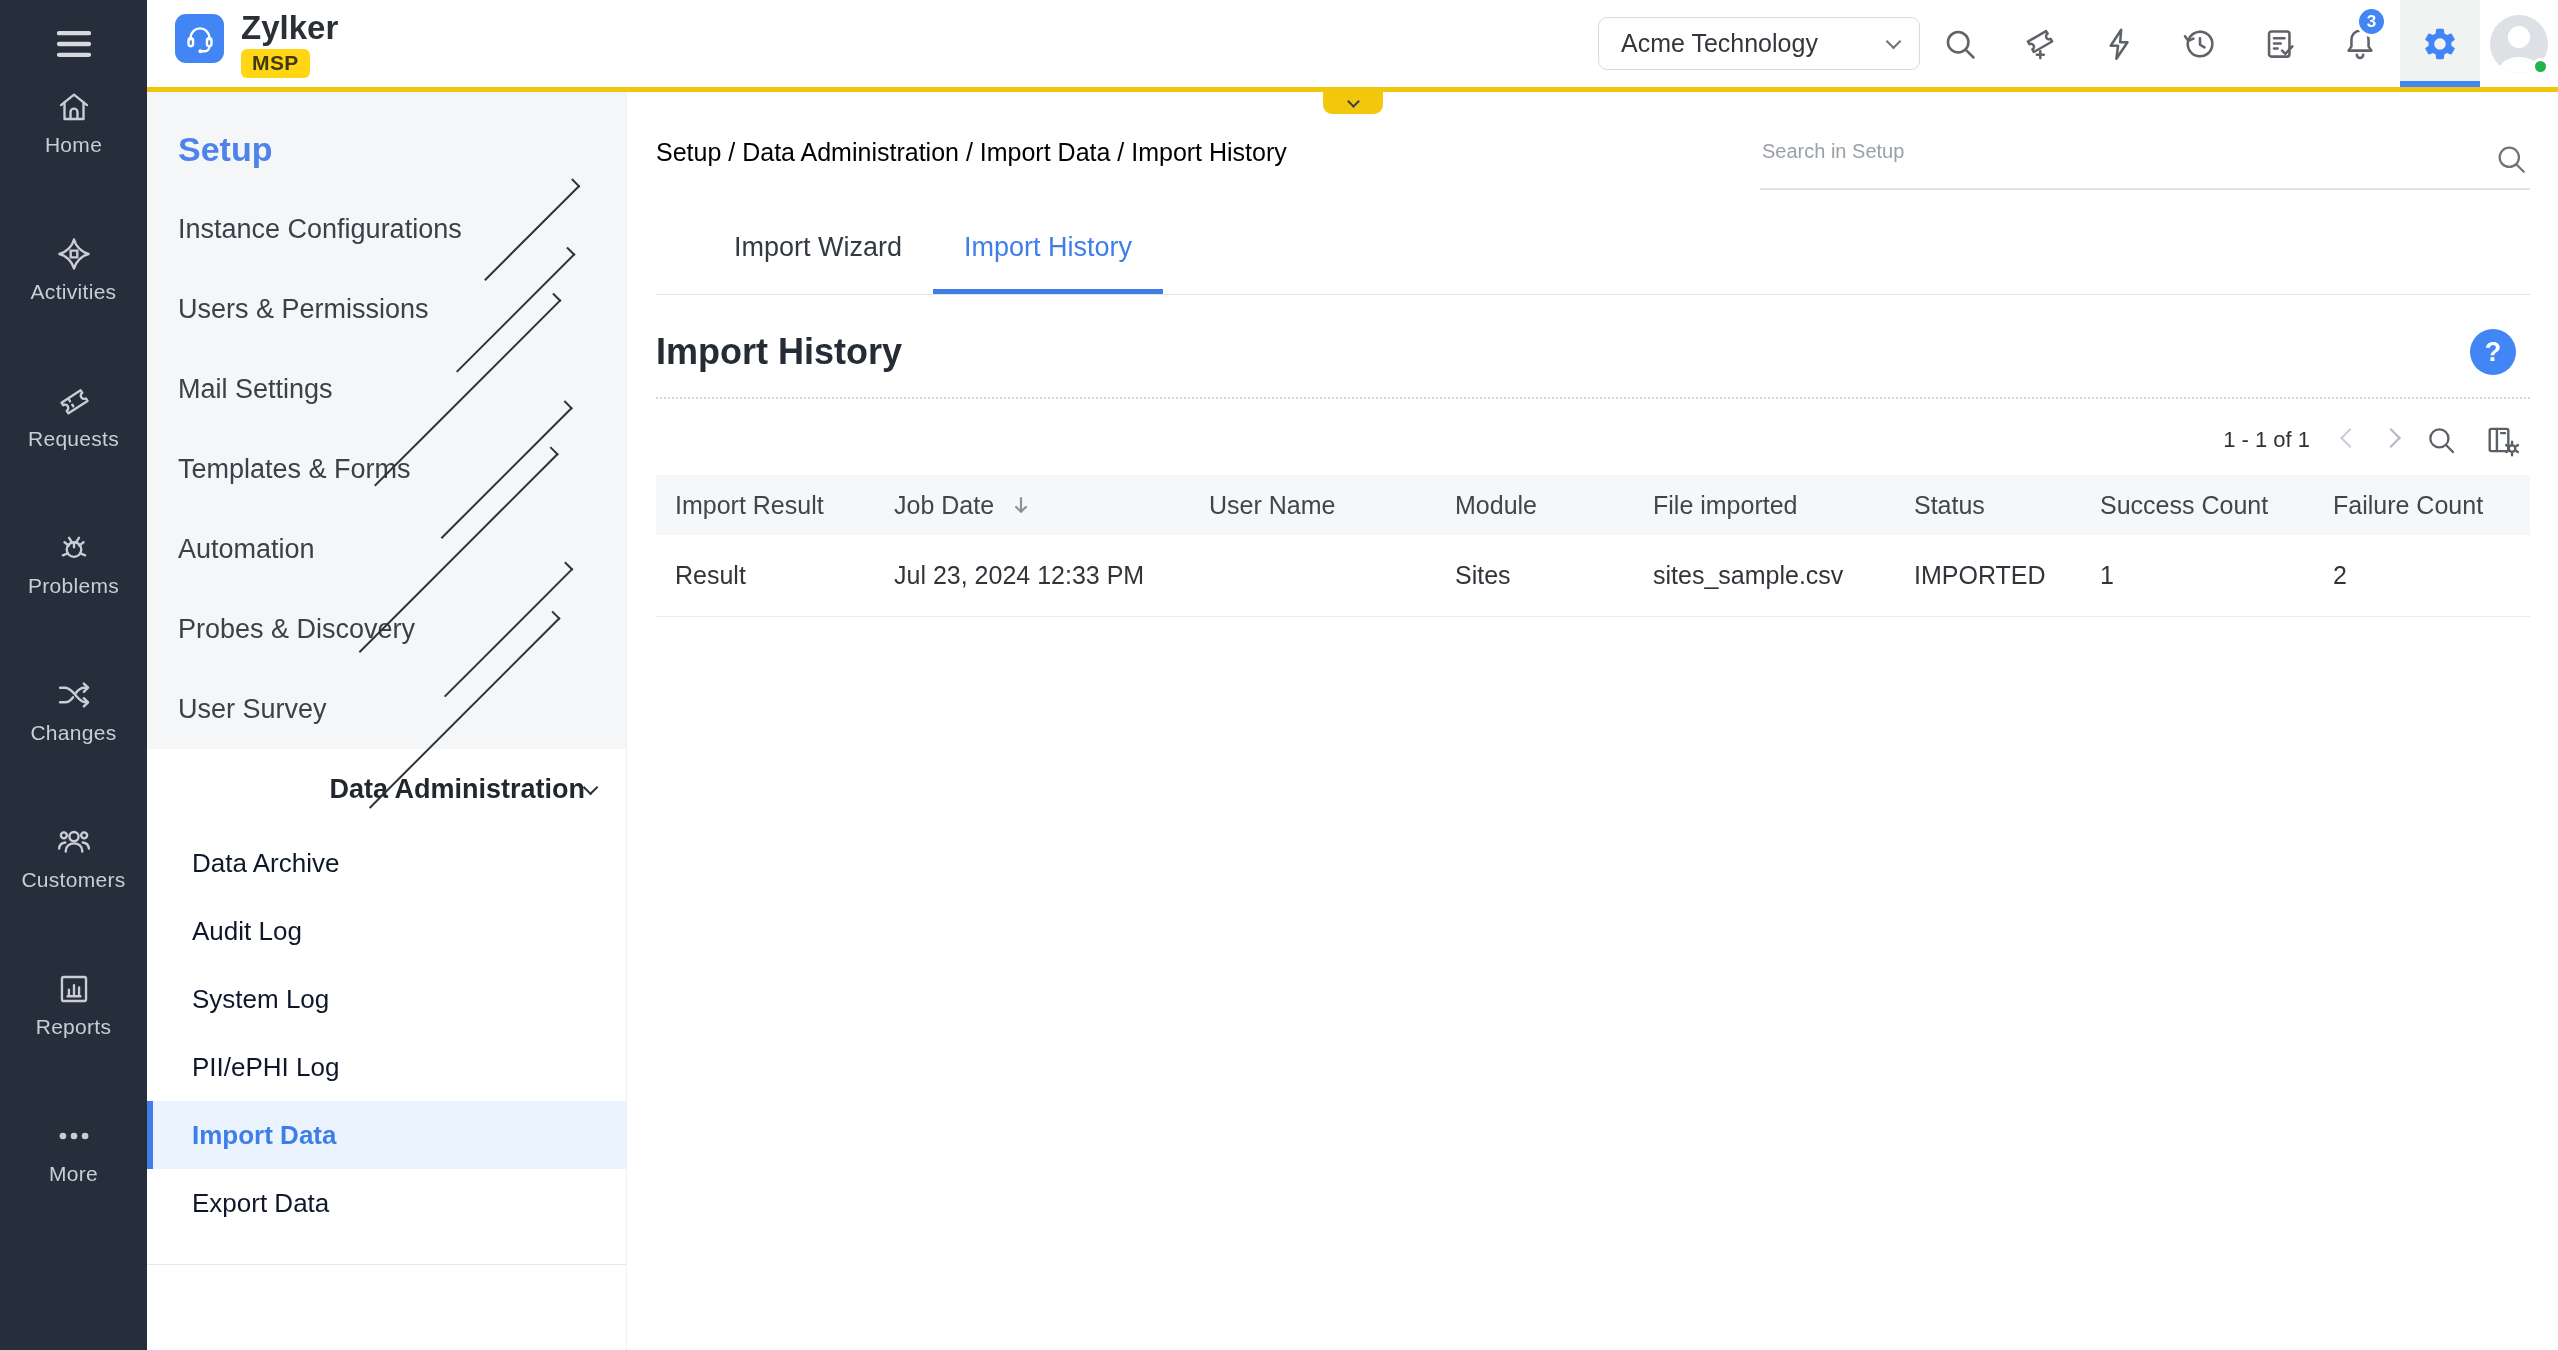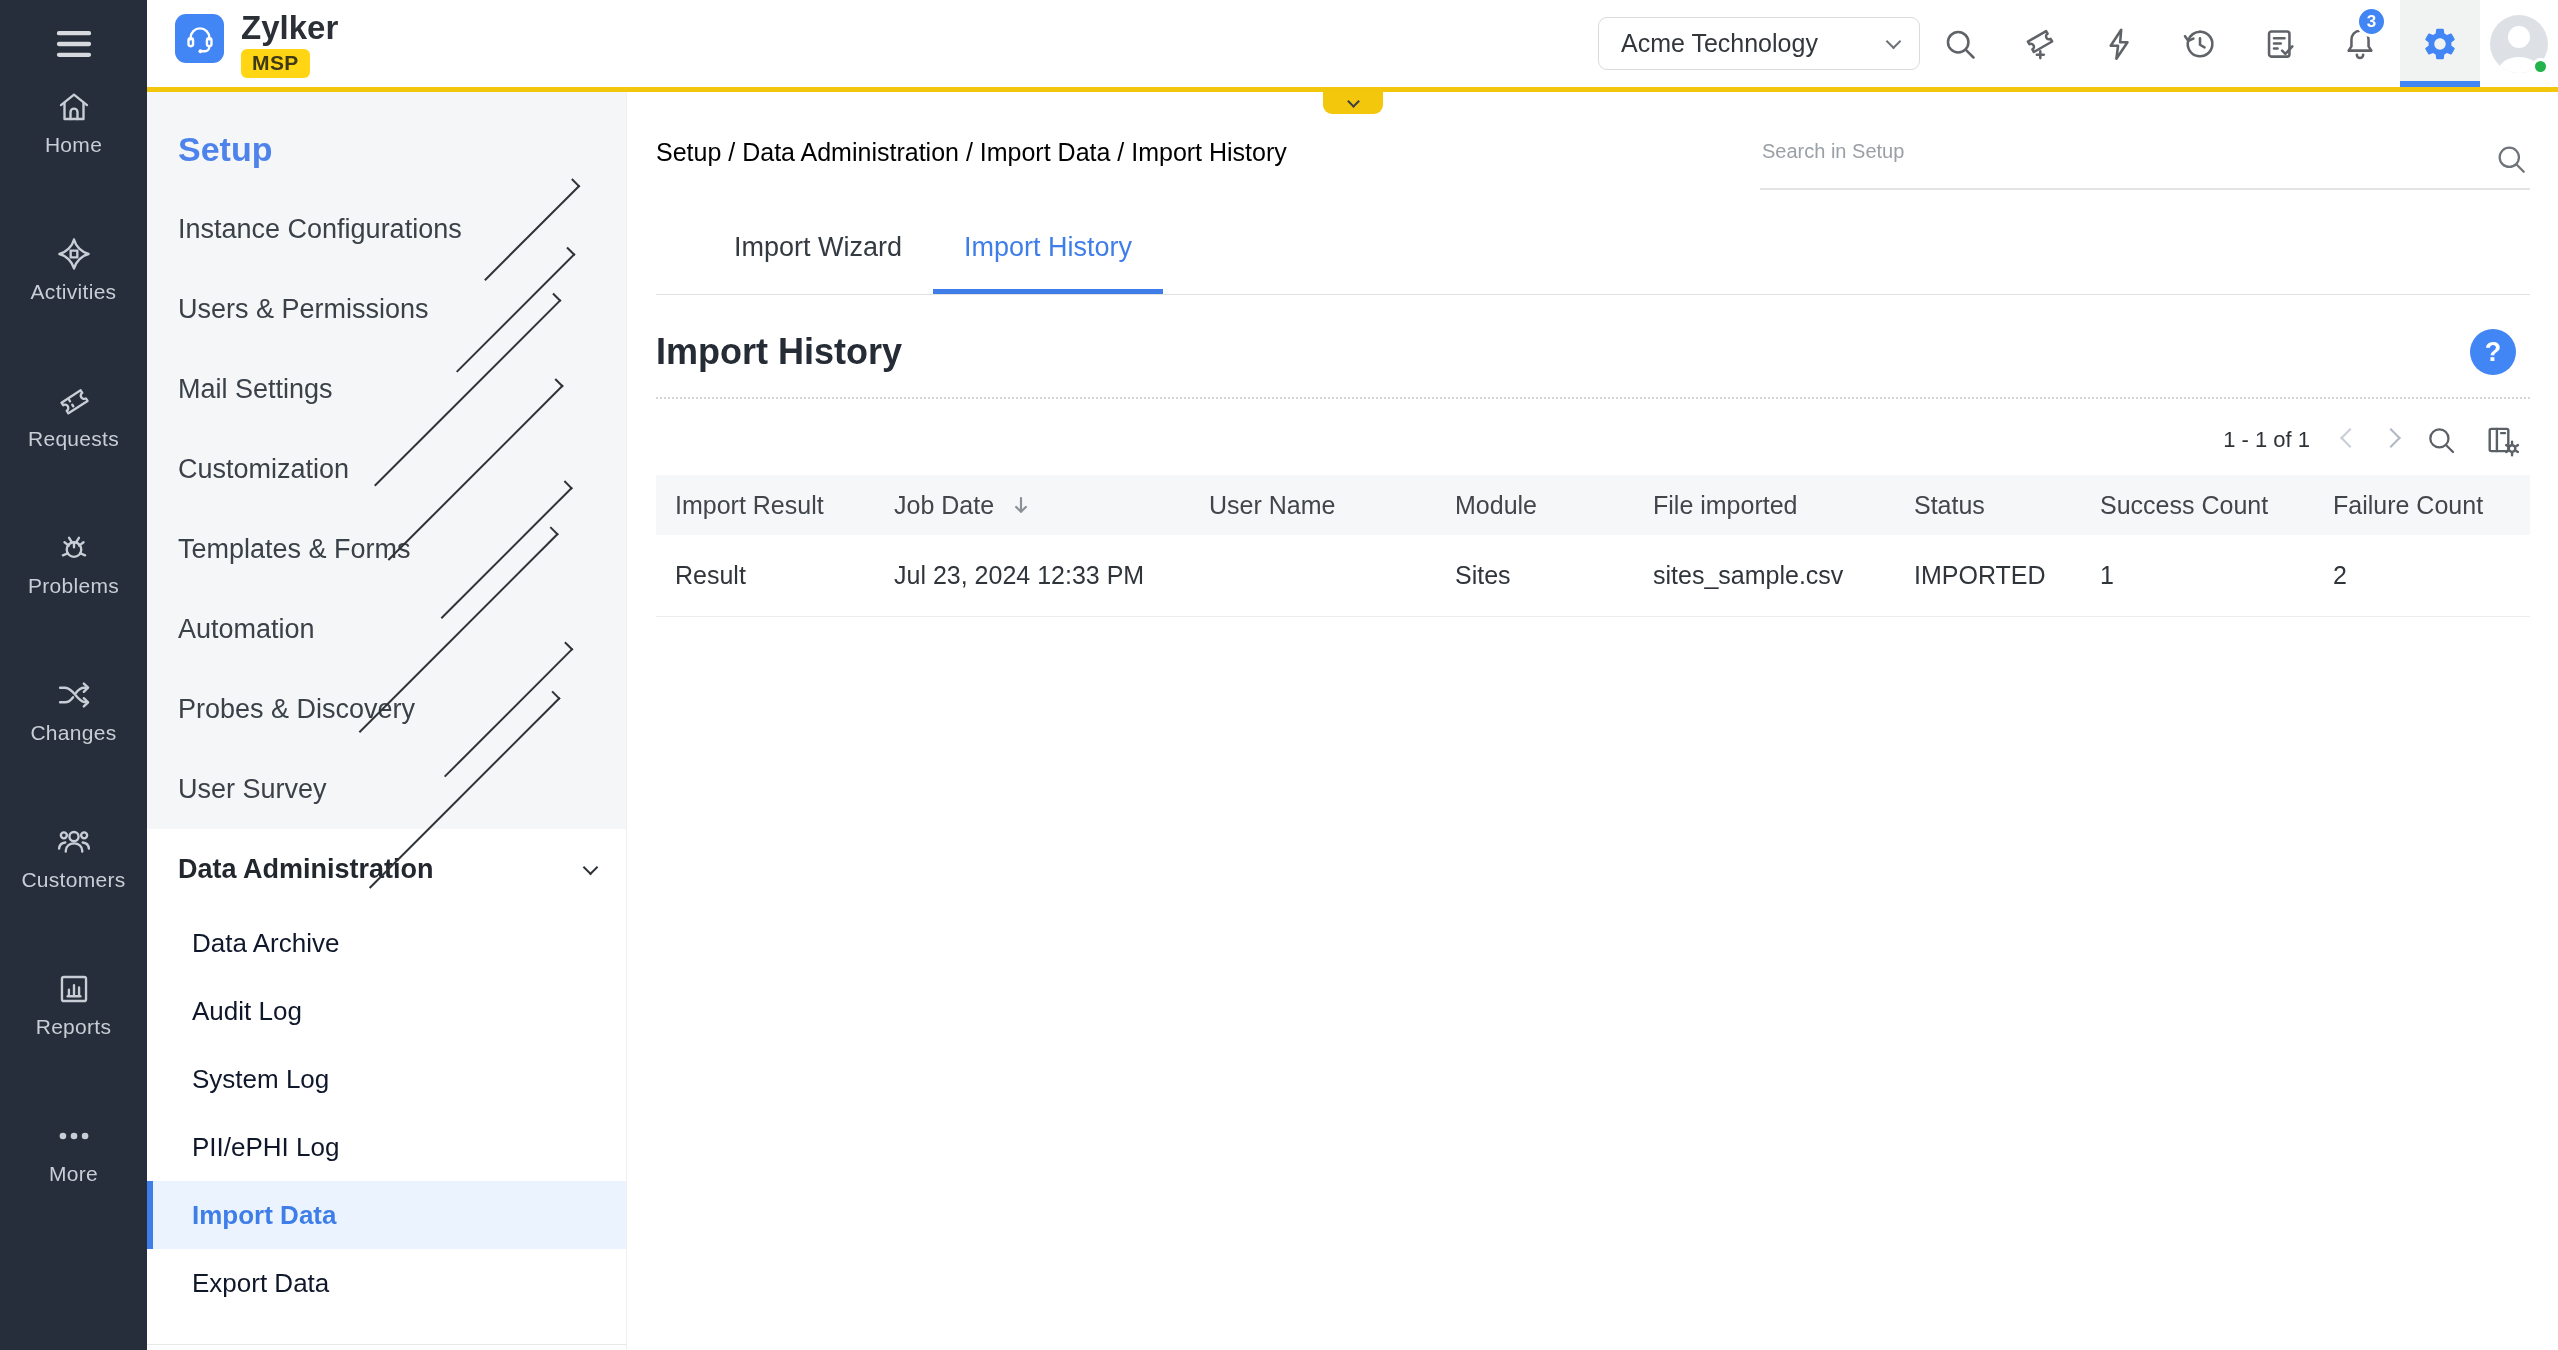--- a/index.html
+++ b/index.html
@@ -48,21 +48,21 @@
 
   .body-row { flex:1; display:flex; height:1258px; }
 
   
   .setup-panel { width:480px; flex:0 0 480px; background:#fff; border-right:1px solid #f0f0f0; display:flex; flex-direction:column; }
   .setup-top { background:#F5F6F7; padding-top:38px; }
   .panel-title { margin:0 0 20px 31px; font-size:34px; font-weight:700; color:#4d83ea; }
   .menu-item { height:80px; display:flex; align-items:center; justify-content:space-between; padding:0 30px 0 31px; font-size:27px; color:#3a4149; cursor:pointer; }
   .menu-item .chev { color:#2e3338; }
   .setup-bottom { background:#fff; }
-  .da-header { height:80px; display:flex; align-items:center; justify-content:space-between; padding:0 30px 0 31px; font-size:27px; font-weight:700; color:#22272e; cursor:pointer; }
+  .da-header { height:80px; display:flex; align-items:center; justify-content:flex-end; padding:0 30px 0 31px; font-size:27px; font-weight:700; color:#22272e; cursor:pointer; }
   .sub-item { height:68px; display:flex; align-items:center; padding-left:45px; font-size:26px; color:#0f172a; cursor:pointer; }
   .sub-item.active { background:#EBF4FE; border-left:6px solid #3F7EE8; padding-left:39px; color:#3F7EE8; font-weight:600; }
   .panel-footline { margin-top:27px; border-top:1px solid #e8e8e8; height:0; }
 
   
   .content { flex:1; background:#fff; padding:0 28px 0 29px; display:flex; flex-direction:column; }
   .crumb-row { margin-top:28px; height:78px; display:flex; justify-content:space-between; }
   .breadcrumb { margin-top:18px; font-size:25px; color:#000000; }
   .setup-search { position:relative; width:770px; height:70px; border-bottom:2px solid #e3e3e3; }
   .setup-search input { position:absolute; left:2px; top:20px; width:700px; border:none; outline:none; font-size:20px; color:#33373c; font-family:"Liberation Sans", sans-serif; background:transparent; }
@@ -288,24 +288,20 @@
           <div class="menu-item">
             <span>Instance Configurations</span>
             <span class="chev right"></span>
           </div>
           <div class="menu-item">
             <span>Users &amp; Permissions</span>
             <span class="chev right"></span>
           </div>
           <div class="menu-item">
             <span>Mail Settings</span>
-            <span class="chev right"></span>
-          </div>
-          <div class="menu-item">
-            <span>Customization</span>
             <span class="chev right"></span>
           </div>
           <div class="menu-item">
             <span>Templates &amp; Forms</span>
             <span class="chev right"></span>
           </div>
           <div class="menu-item">
             <span>Automation</span>
             <span class="chev right"></span>
           </div>

